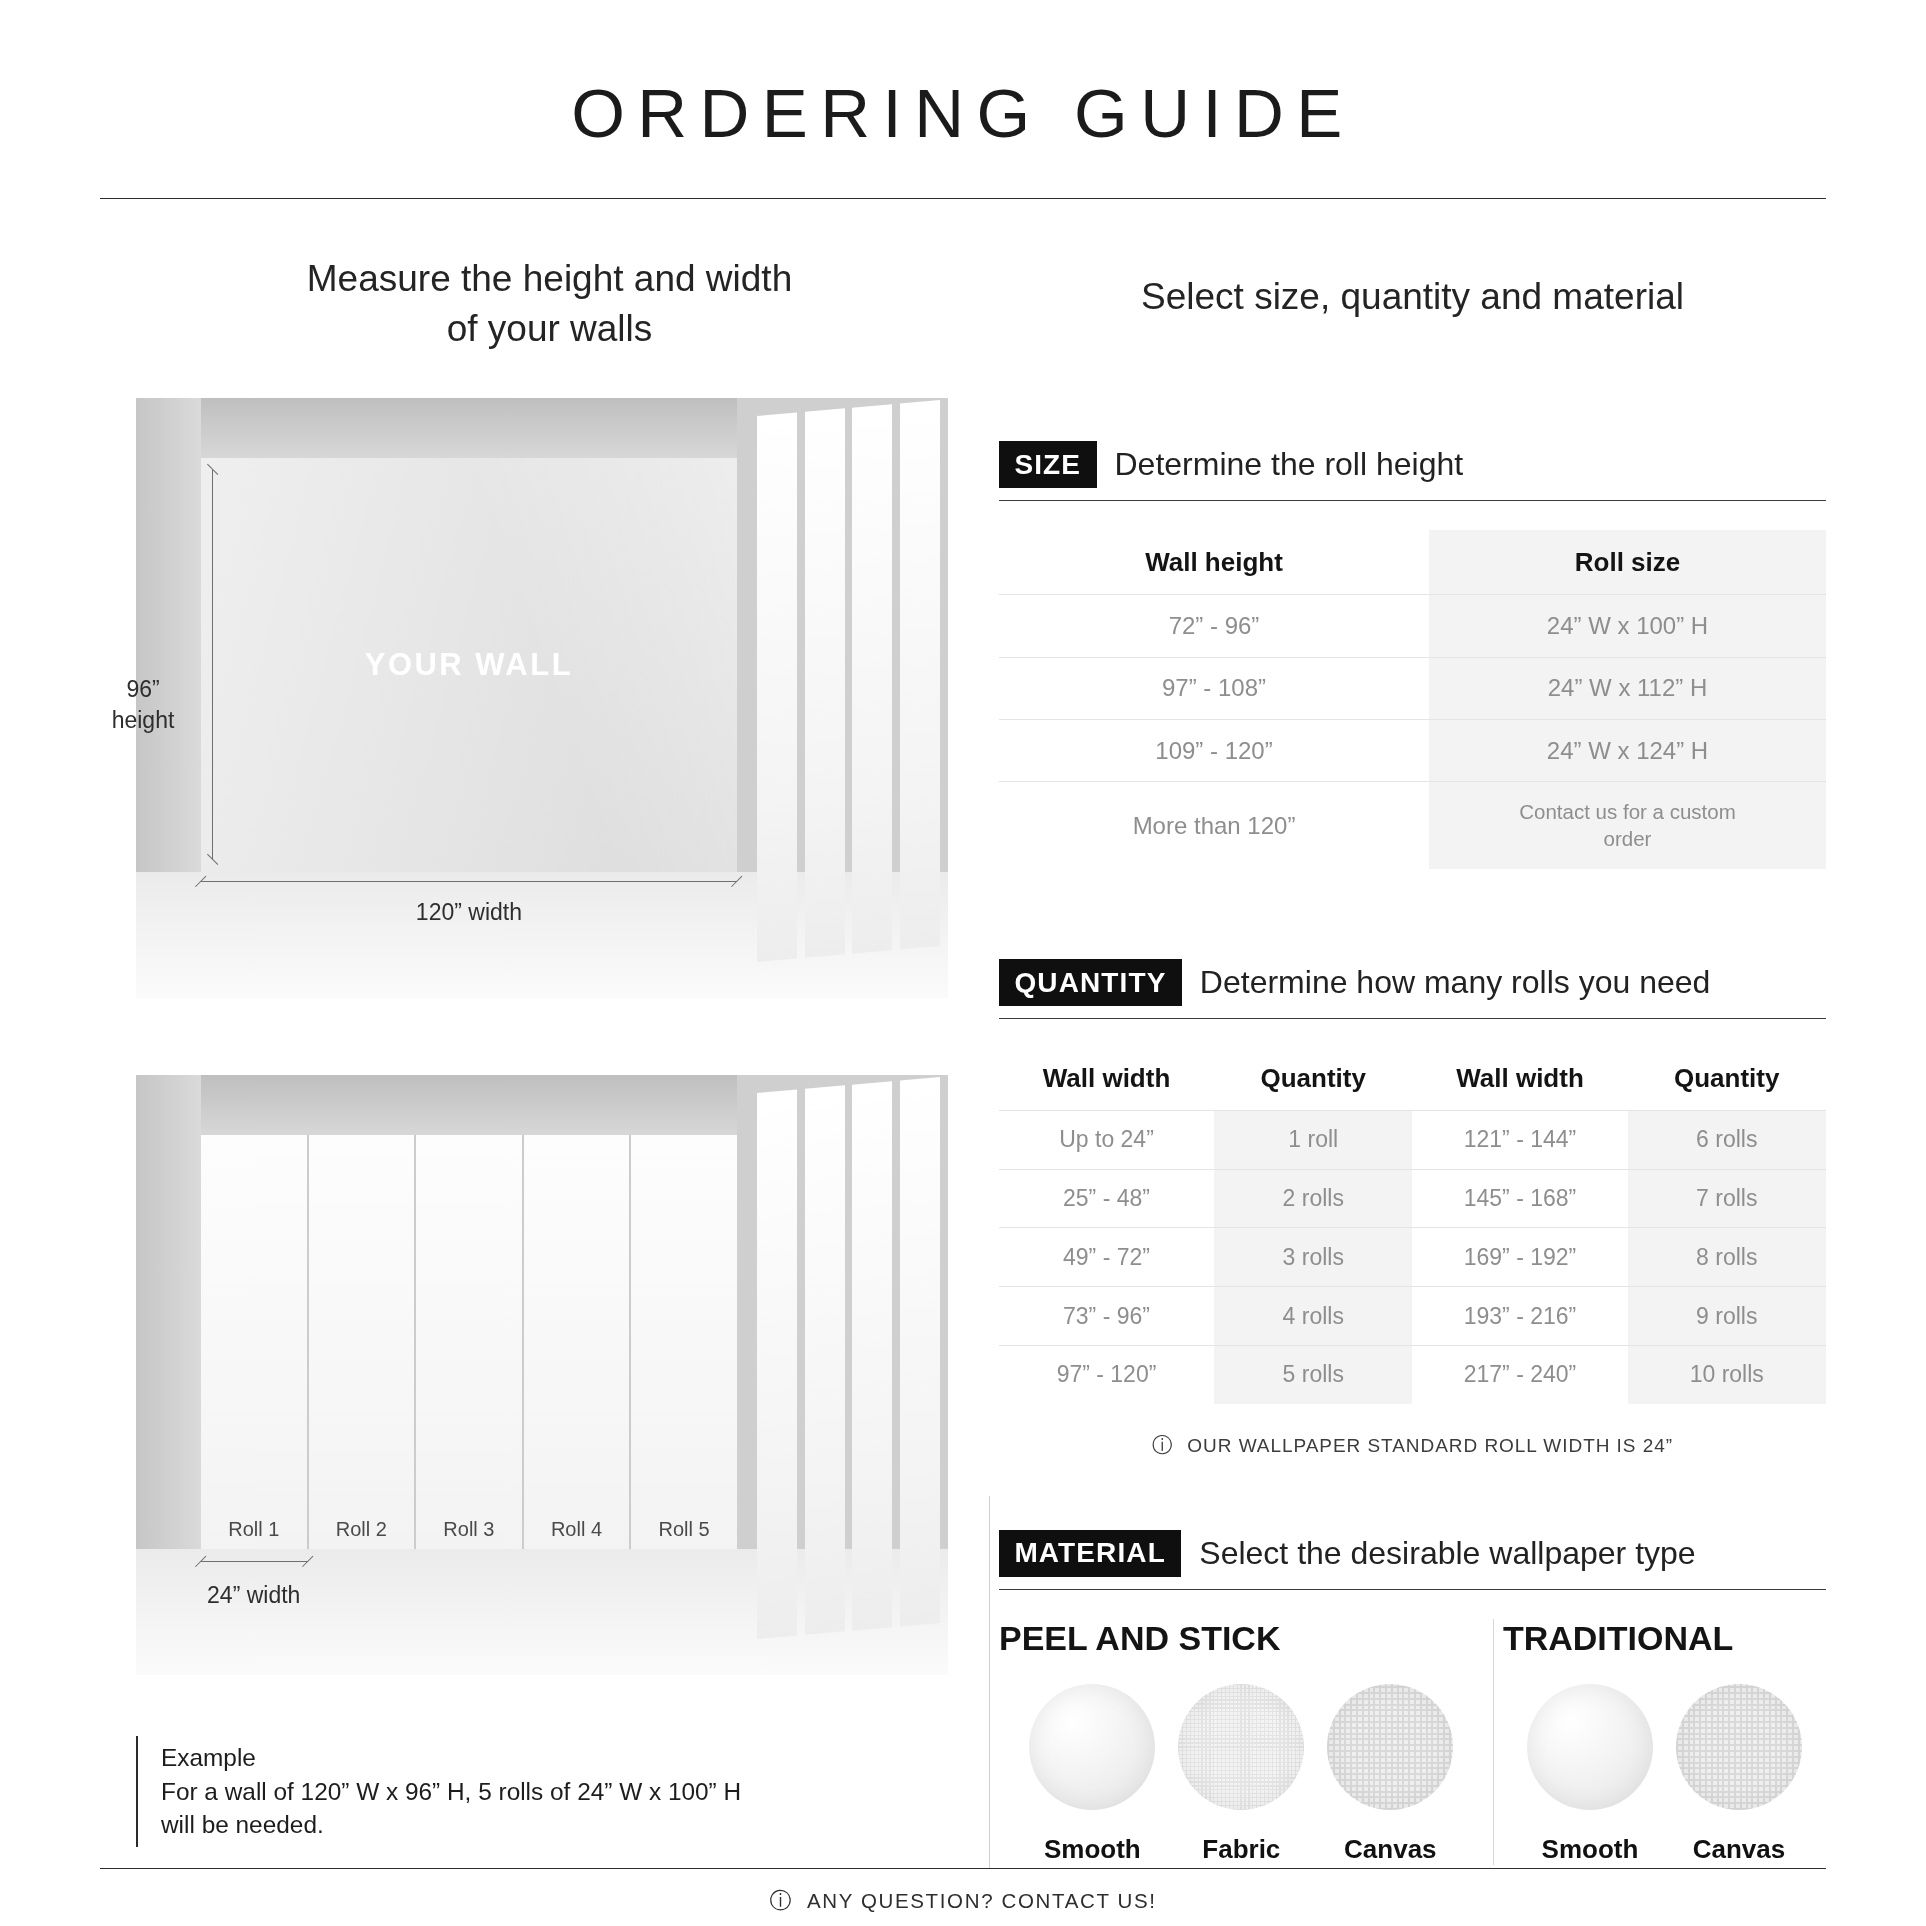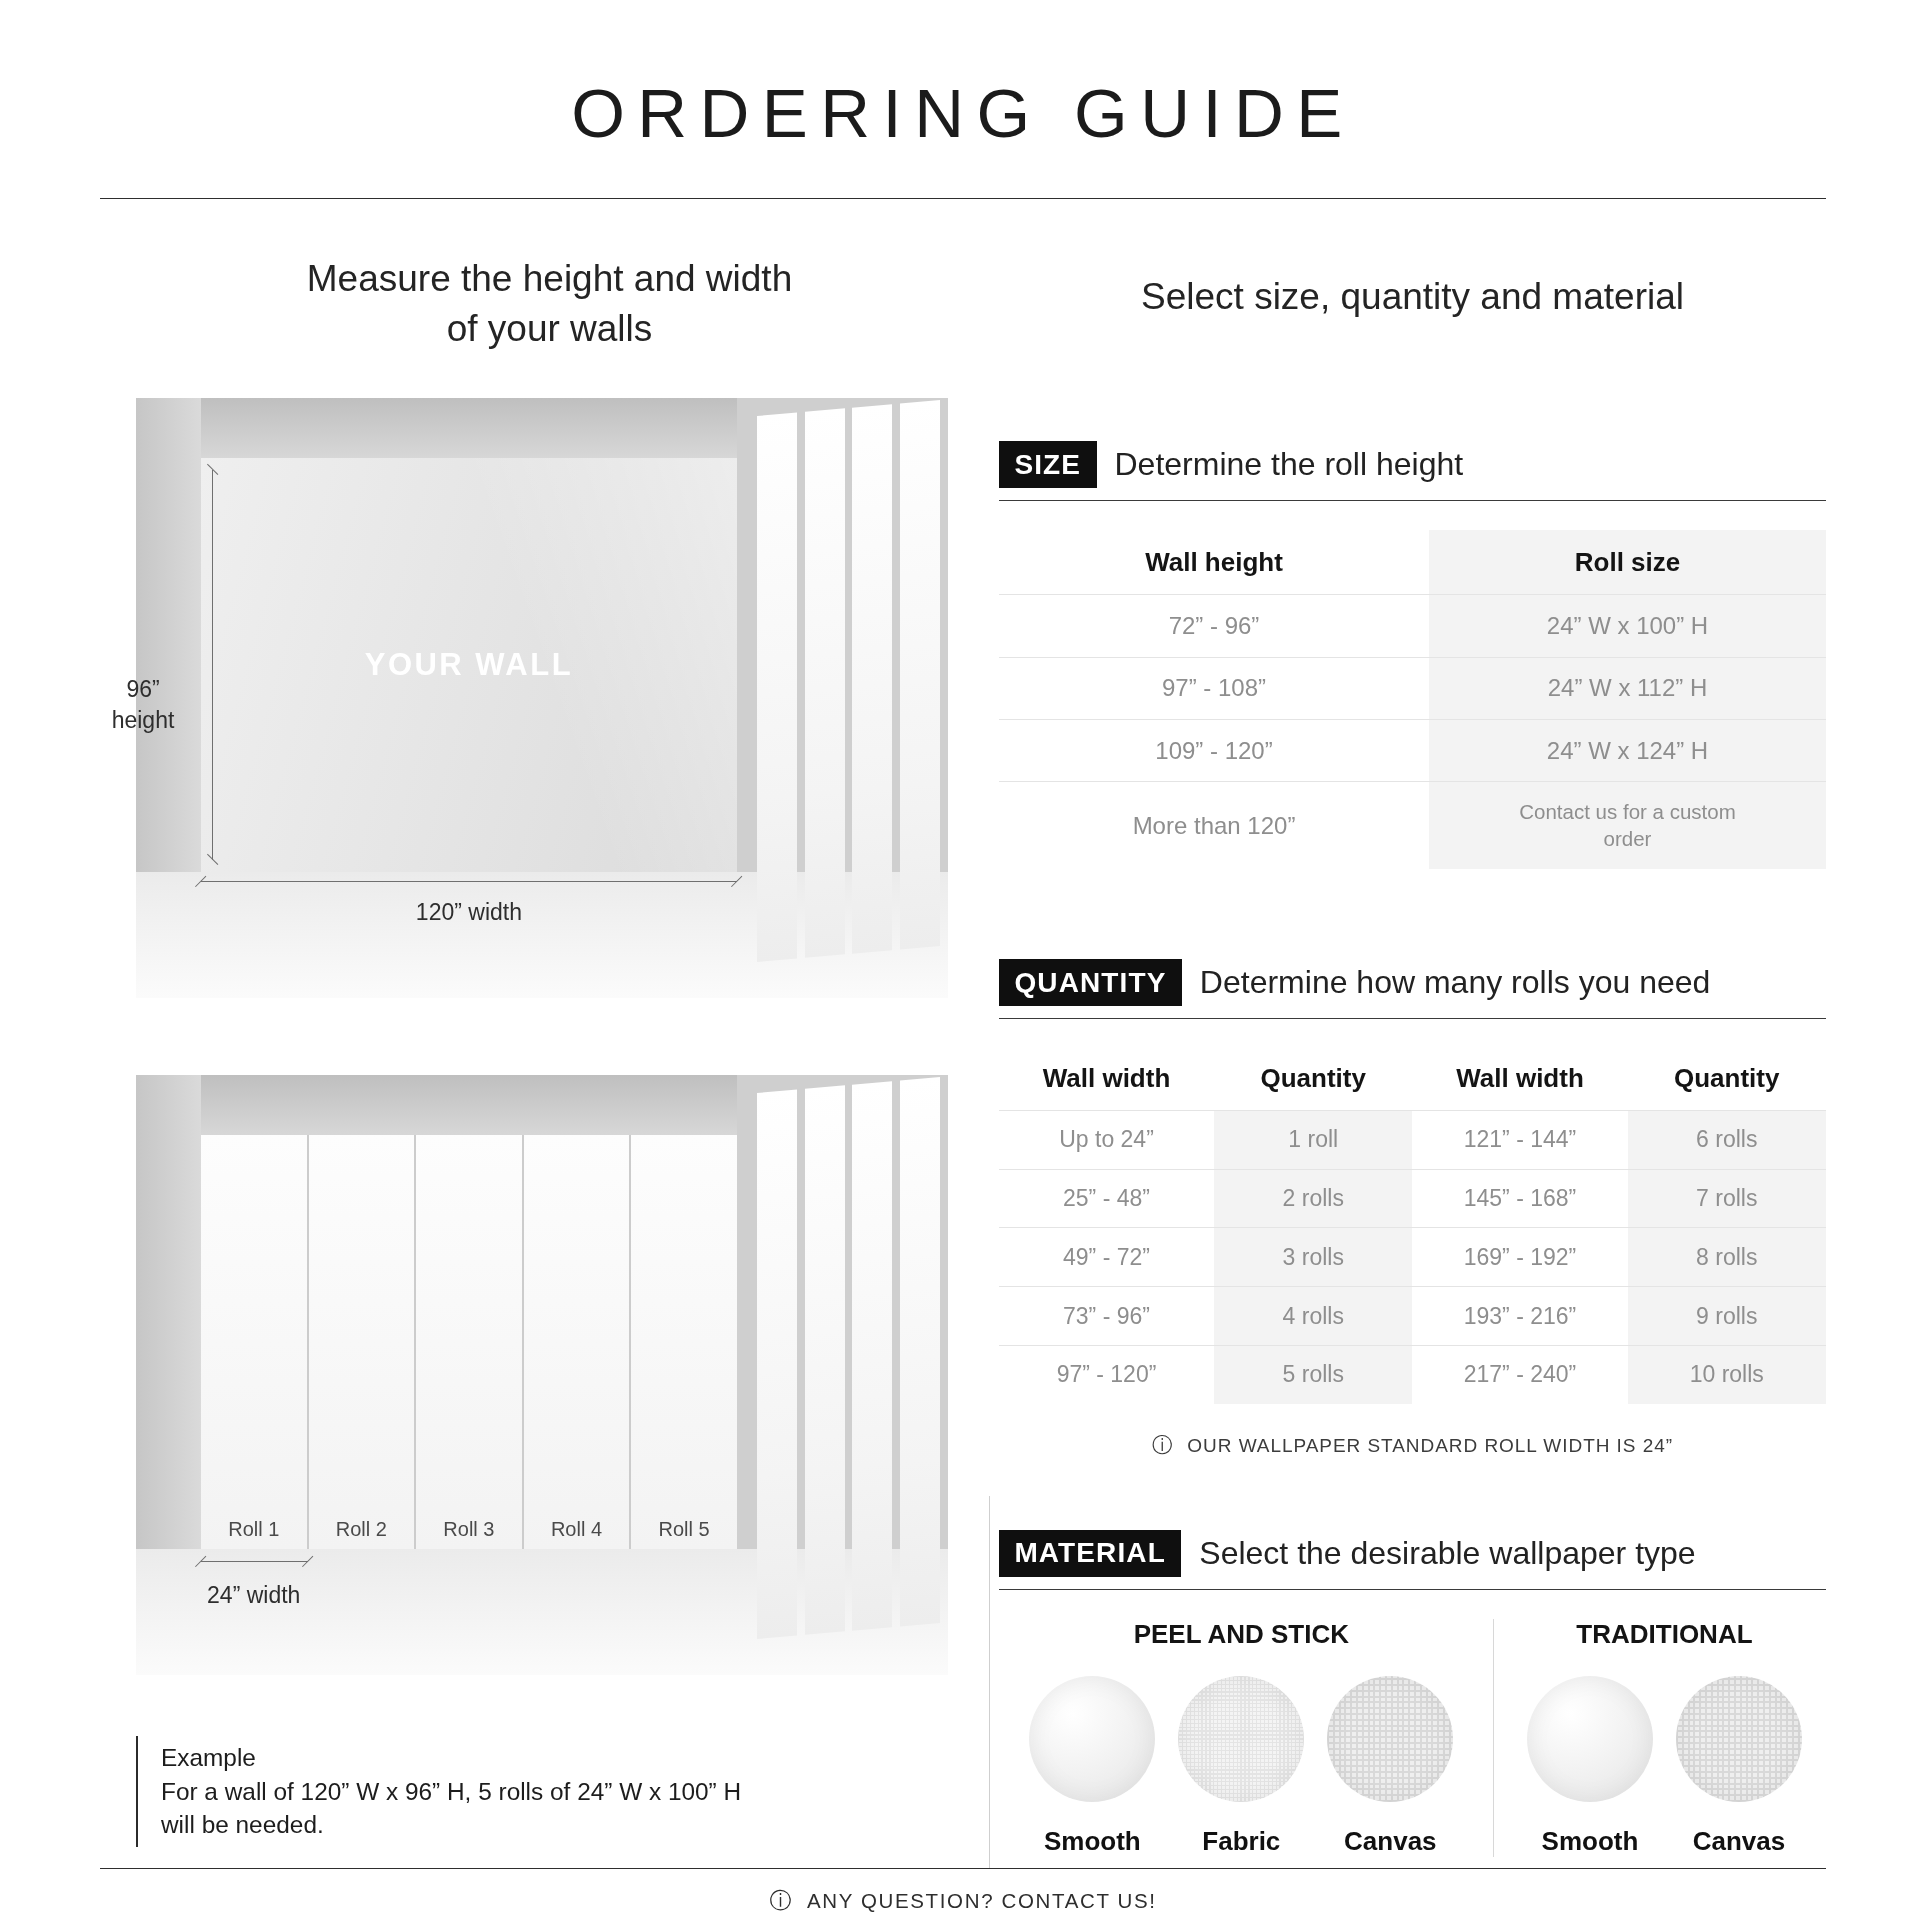--- a/index.html
+++ b/index.html
@@ -117,21 +117,21 @@
   .qcell.q2, .qcell.q4 { width: 24%; background: #f3f3f3; }
   .qrow.hdr .qcell { color: #141414; font-weight: bold; font-size: 26px; background: transparent; }
   .note { margin-top: 27px; text-align: center; font-size: 19px;
     letter-spacing: 0.05em; color: #3c3c3c; }
   .note .info-icon { font-size: 20.5px; margin-right: 7.7px; }
 
   
   .mat-groups { display: flex; margin-top: 29px; align-items: stretch; }
   .mat-group.peel { flex: 3; }
   .mat-group.trad { flex: 2; }
-  .mat-name { text-align: center; font-size: 26px; font-weight: bold; color: #141414; }
+  .mat-name { font-size: 34px; font-weight: bold; color: #141414; }
   .swatch-row { display: flex; justify-content: center; gap: 23px; margin-top: 26px; }
   .swatch-item { display: flex; flex-direction: column; align-items: center; }
   .swatch { width: 126px; height: 126px; border-radius: 50%;
     box-shadow: inset 0 0 26px rgba(0,0,0,0.06); }
   .swatch.smooth { background: radial-gradient(circle at 35% 30%, #ffffff 0%, #f3f3f3 45%, #e3e3e3 100%); }
   .swatch.fabric { background-color: #f4f4f4;
     background-image: repeating-linear-gradient(0deg, #e4e4e4 0 1.3px, transparent 1.3px 3.9px),
                       repeating-linear-gradient(90deg, #e4e4e4 0 1.3px, transparent 1.3px 3.9px); }
   .swatch.canvas { background-color: #efefef;
     background-image: repeating-linear-gradient(0deg, #d9d9d9 0 1.9px, transparent 1.9px 5.8px),

